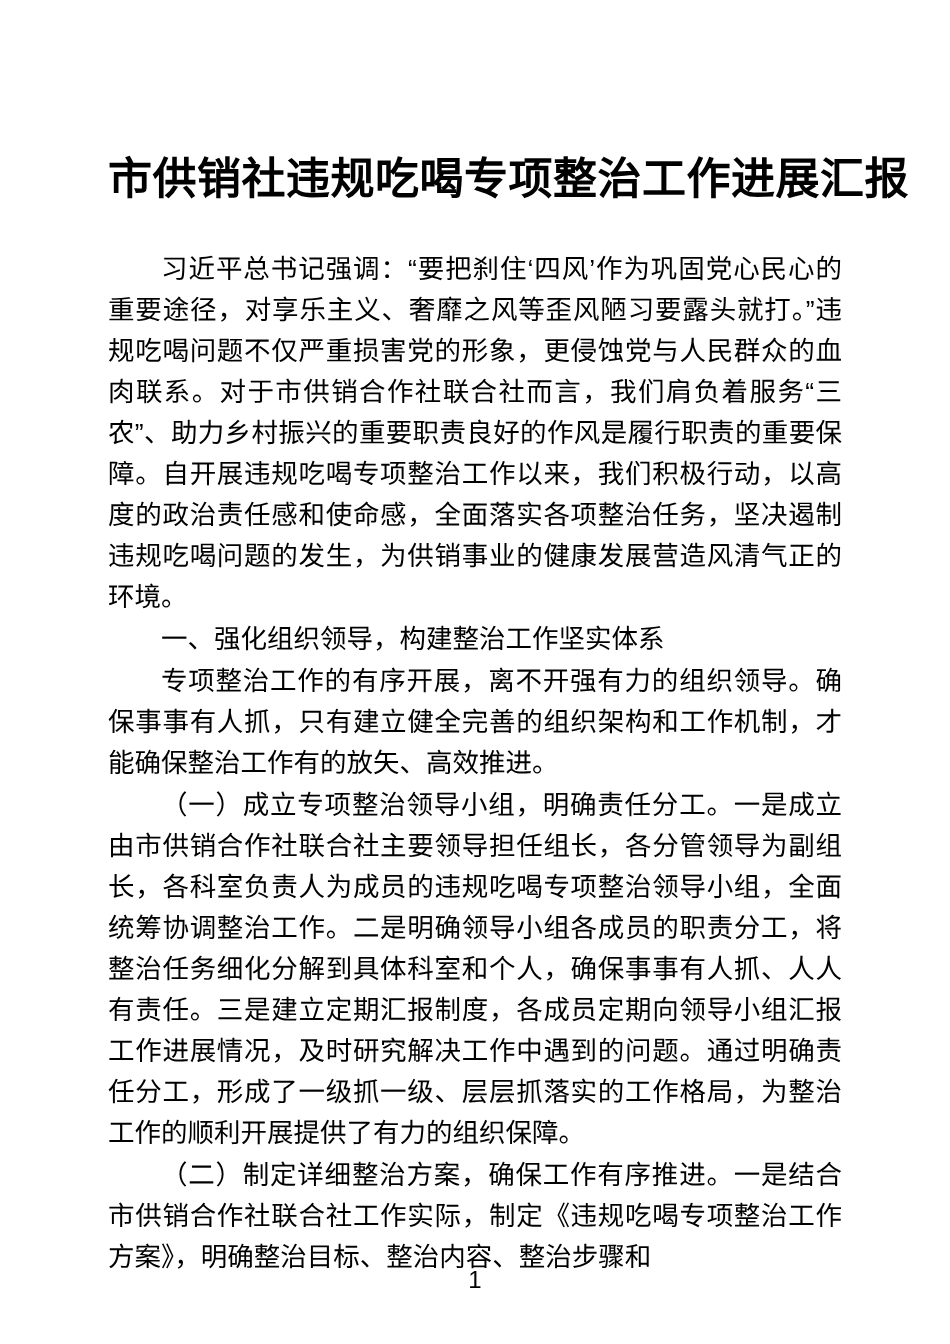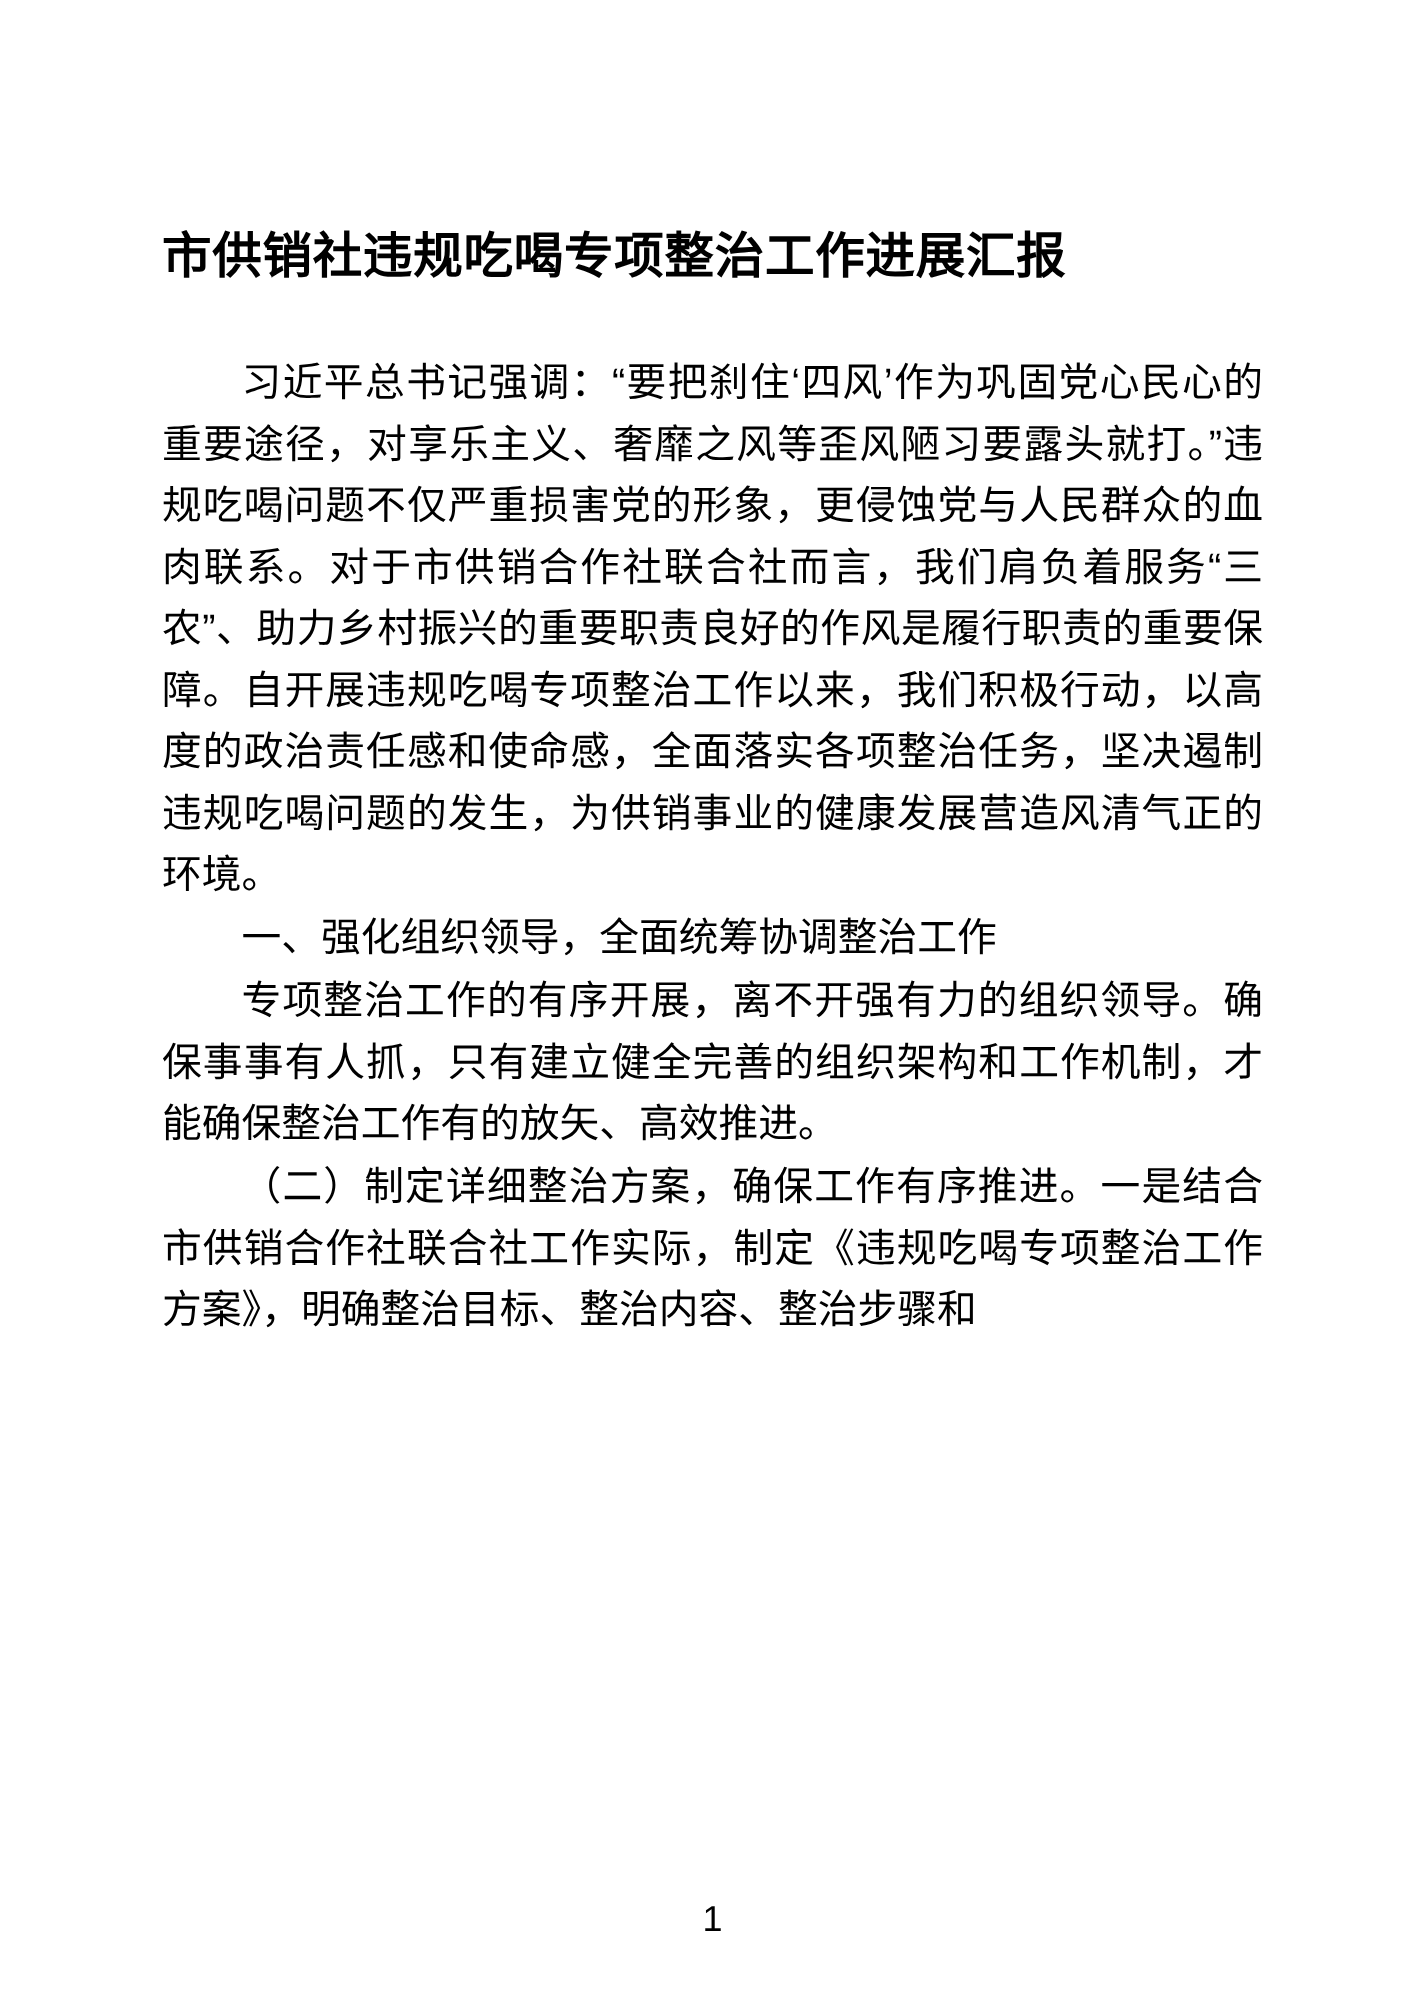--- a/index.html
+++ b/index.html
@@ -17,23 +17,24 @@
   }
   .page {
     width: 950px;
     height: 1344px;
     box-sizing: border-box;
     padding: 150px 108px 40px 108px;
     position: relative;
     background: #ffffff;
   }
   .doc-title {
-    font-size: 33px;
+    font-size: 44px;
     font-weight: bold;
     line-height: 1.3;
+    text-align: center;
     letter-spacing: 0.5px;
     margin: 0 0 42px 0;
     white-space: nowrap;
   }
   .para {
     font-size: 26.5px;
     line-height: 41px;
     text-align: justify;
     text-justify: inter-ideograph;
     margin: 0 0 1px 0;
@@ -55,18 +56,19 @@
   }
 </style>
 </head>
 <body>
 
 <div class="page">
 
   <h1 class="doc-title">市供销社违规吃喝专项整治工作进展汇报</h1>
 
   <p class="para">习近平总书记强调：“要把刹住‘四风’作为巩固党心民心的重要途径，对享乐主义、奢靡之风等歪风陋习要露头就打。”违规吃喝问题不仅严重损害党的形象，更侵蚀党与人民群众的血肉联系。对于市供销合作社联合社而言，我们肩负着服务“三农”、助力乡村振兴的重要职责良好的作风是履行职责的重要保障。自开展违规吃喝专项整治工作以来，我们积极行动，以高度的政治责任感和使命感，全面落实各项整治任务，坚决遏制违规吃喝问题的发生，为供销事业的健康发展营造风清气正的环境。</p>
-  <p class="para">一、强化组织领导，全面统筹协调整治工作</p>
+  <p class="para">一、强化组织领导，构建整治工作坚实体系</p>
   <p class="para">专项整治工作的有序开展，离不开强有力的组织领导。确保事事有人抓，只有建立健全完善的组织架构和工作机制，才能确保整治工作有的放矢、高效推进。</p>
+  <p class="para">（一）成立专项整治领导小组，明确责任分工。一是成立由市供销合作社联合社主要领导担任组长，各分管领导为副组长，各科室负责人为成员的违规吃喝专项整治领导小组，全面统筹协调整治工作。二是明确领导小组各成员的职责分工，将整治任务细化分解到具体科室和个人，确保事事有人抓、人人有责任。三是建立定期汇报制度，各成员定期向领导小组汇报工作进展情况，及时研究解决工作中遇到的问题。通过明确责任分工，形成了一级抓一级、层层抓落实的工作格局，为整治工作的顺利开展提供了有力的组织保障。</p>
   <p class="para tight">（二）制定详细整治方案，确保工作有序推进。一是结合市供销合作社联合社工作实际，制定《违规吃喝专项整治工作方案》，明确整治目标、整治内容、整治步骤和</p>
 
   <div class="page-number">1</div>
 </div>
 
 </body></html>

